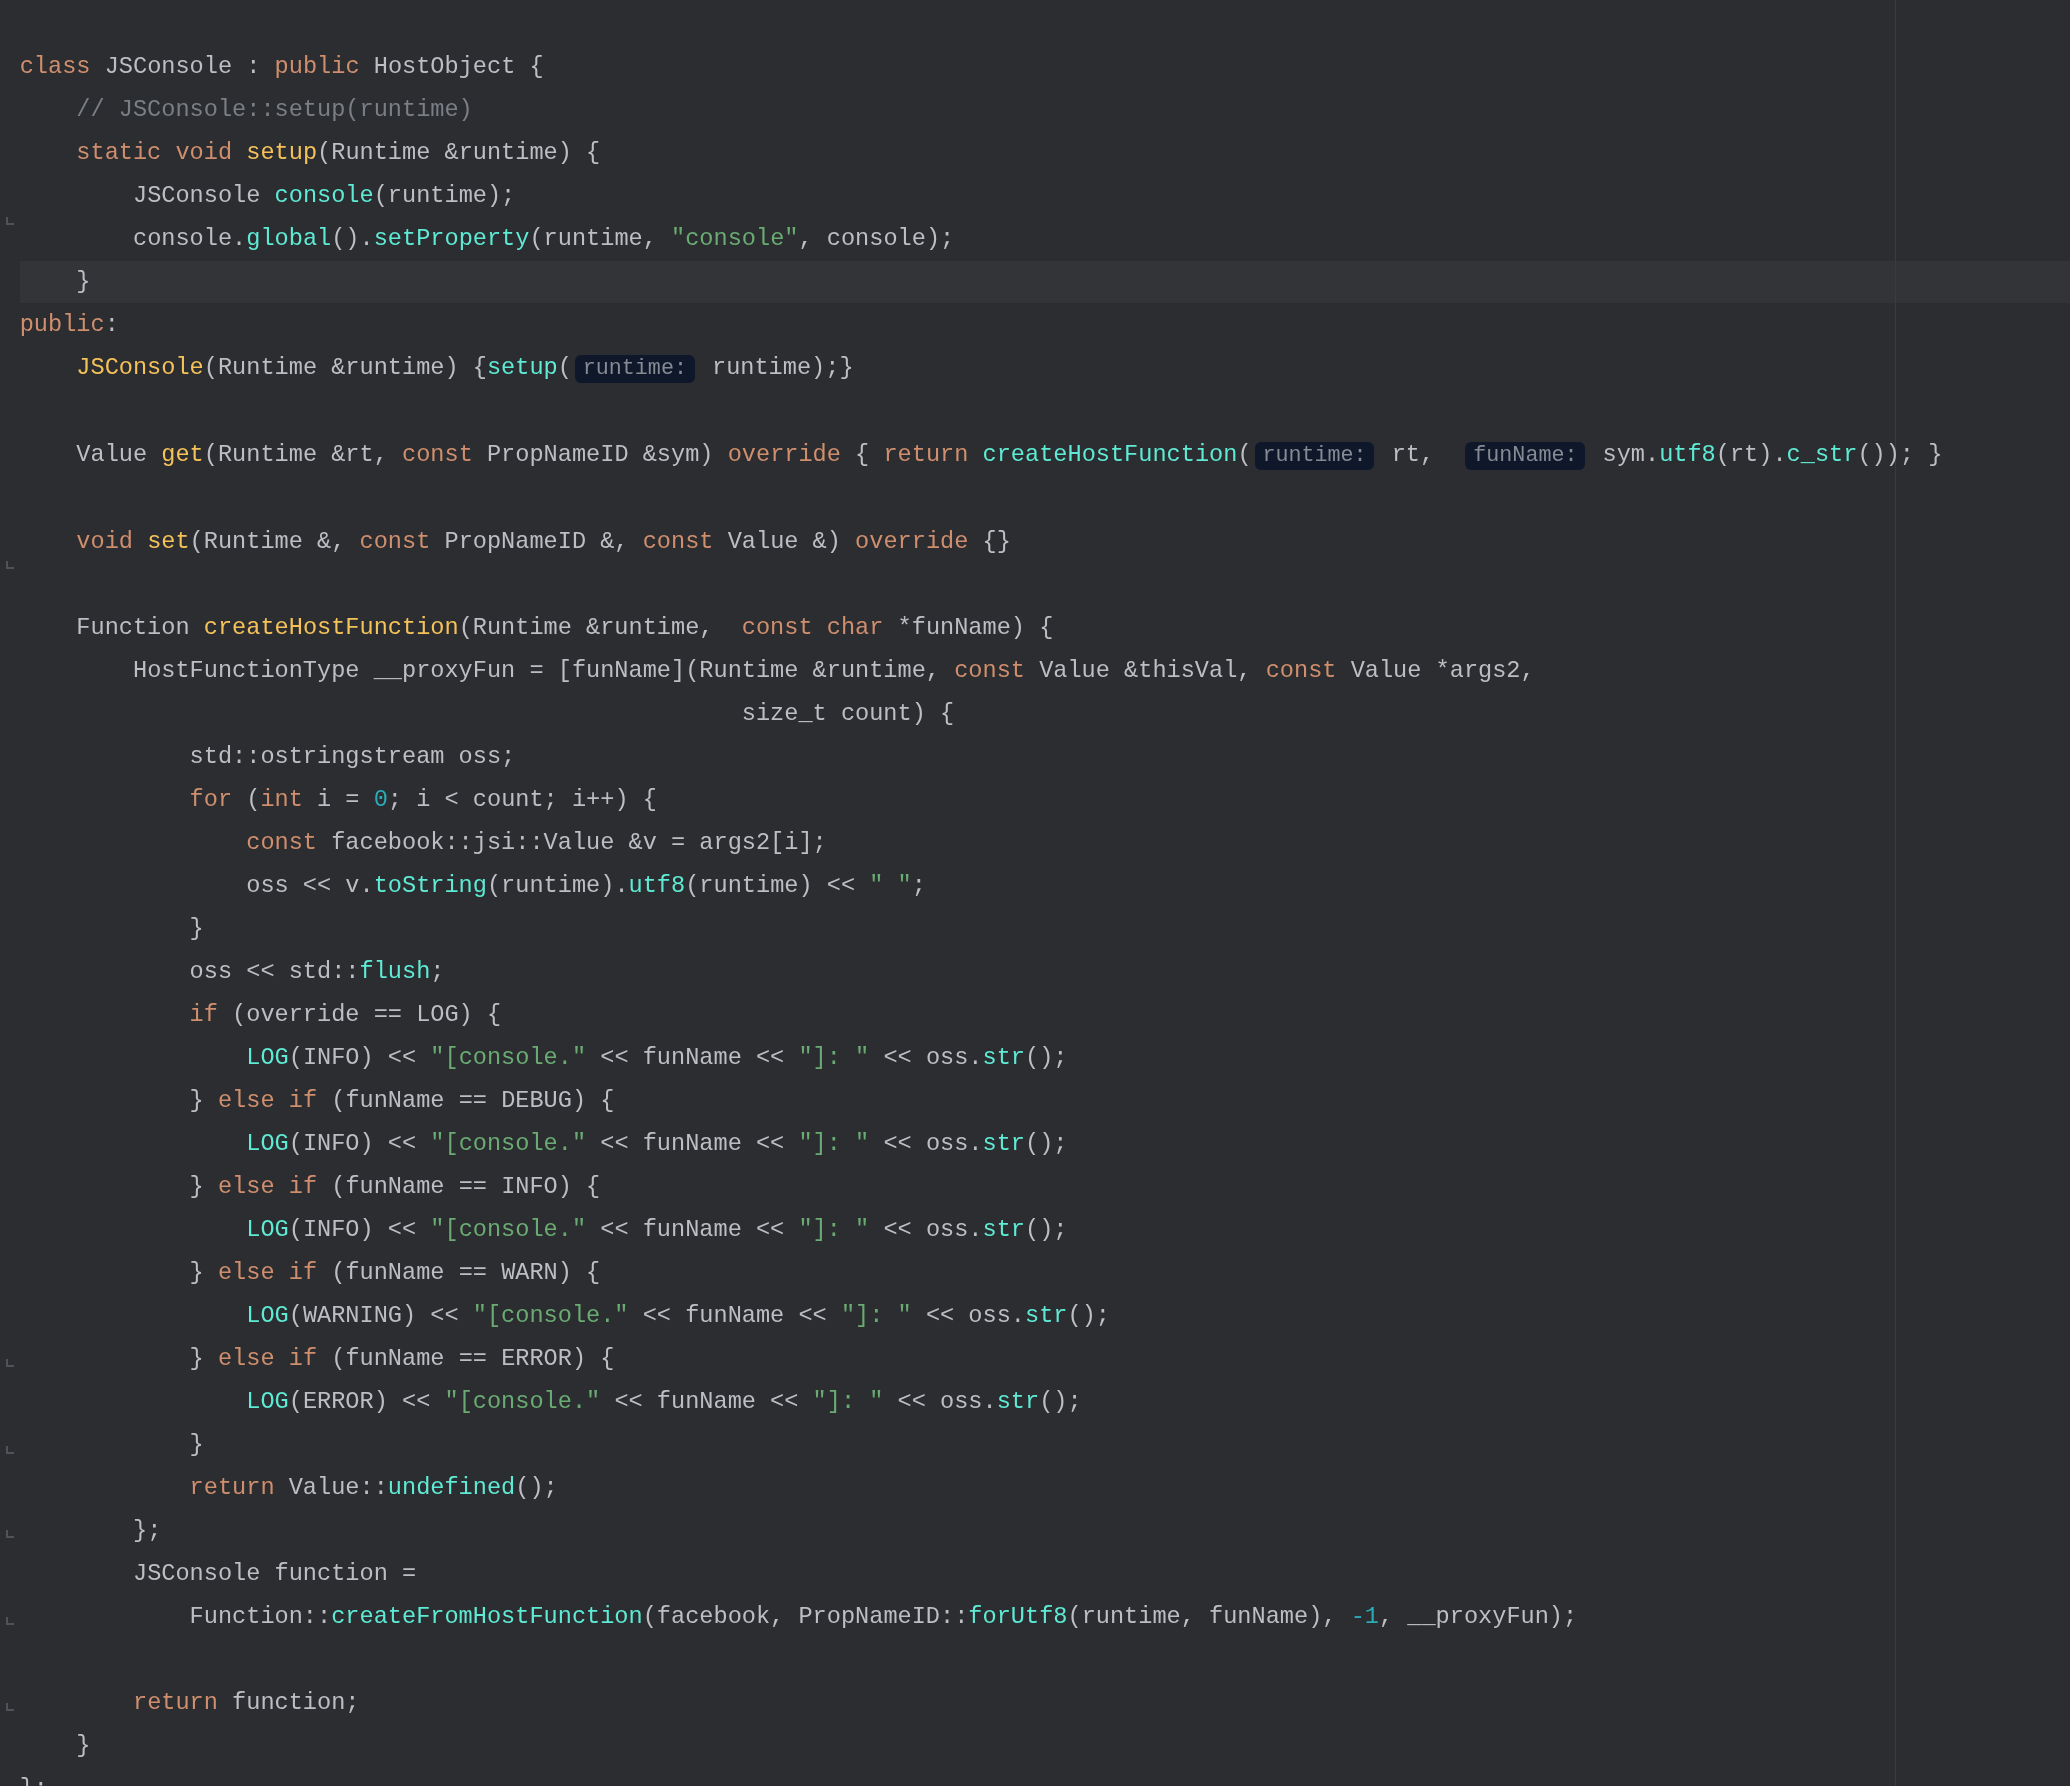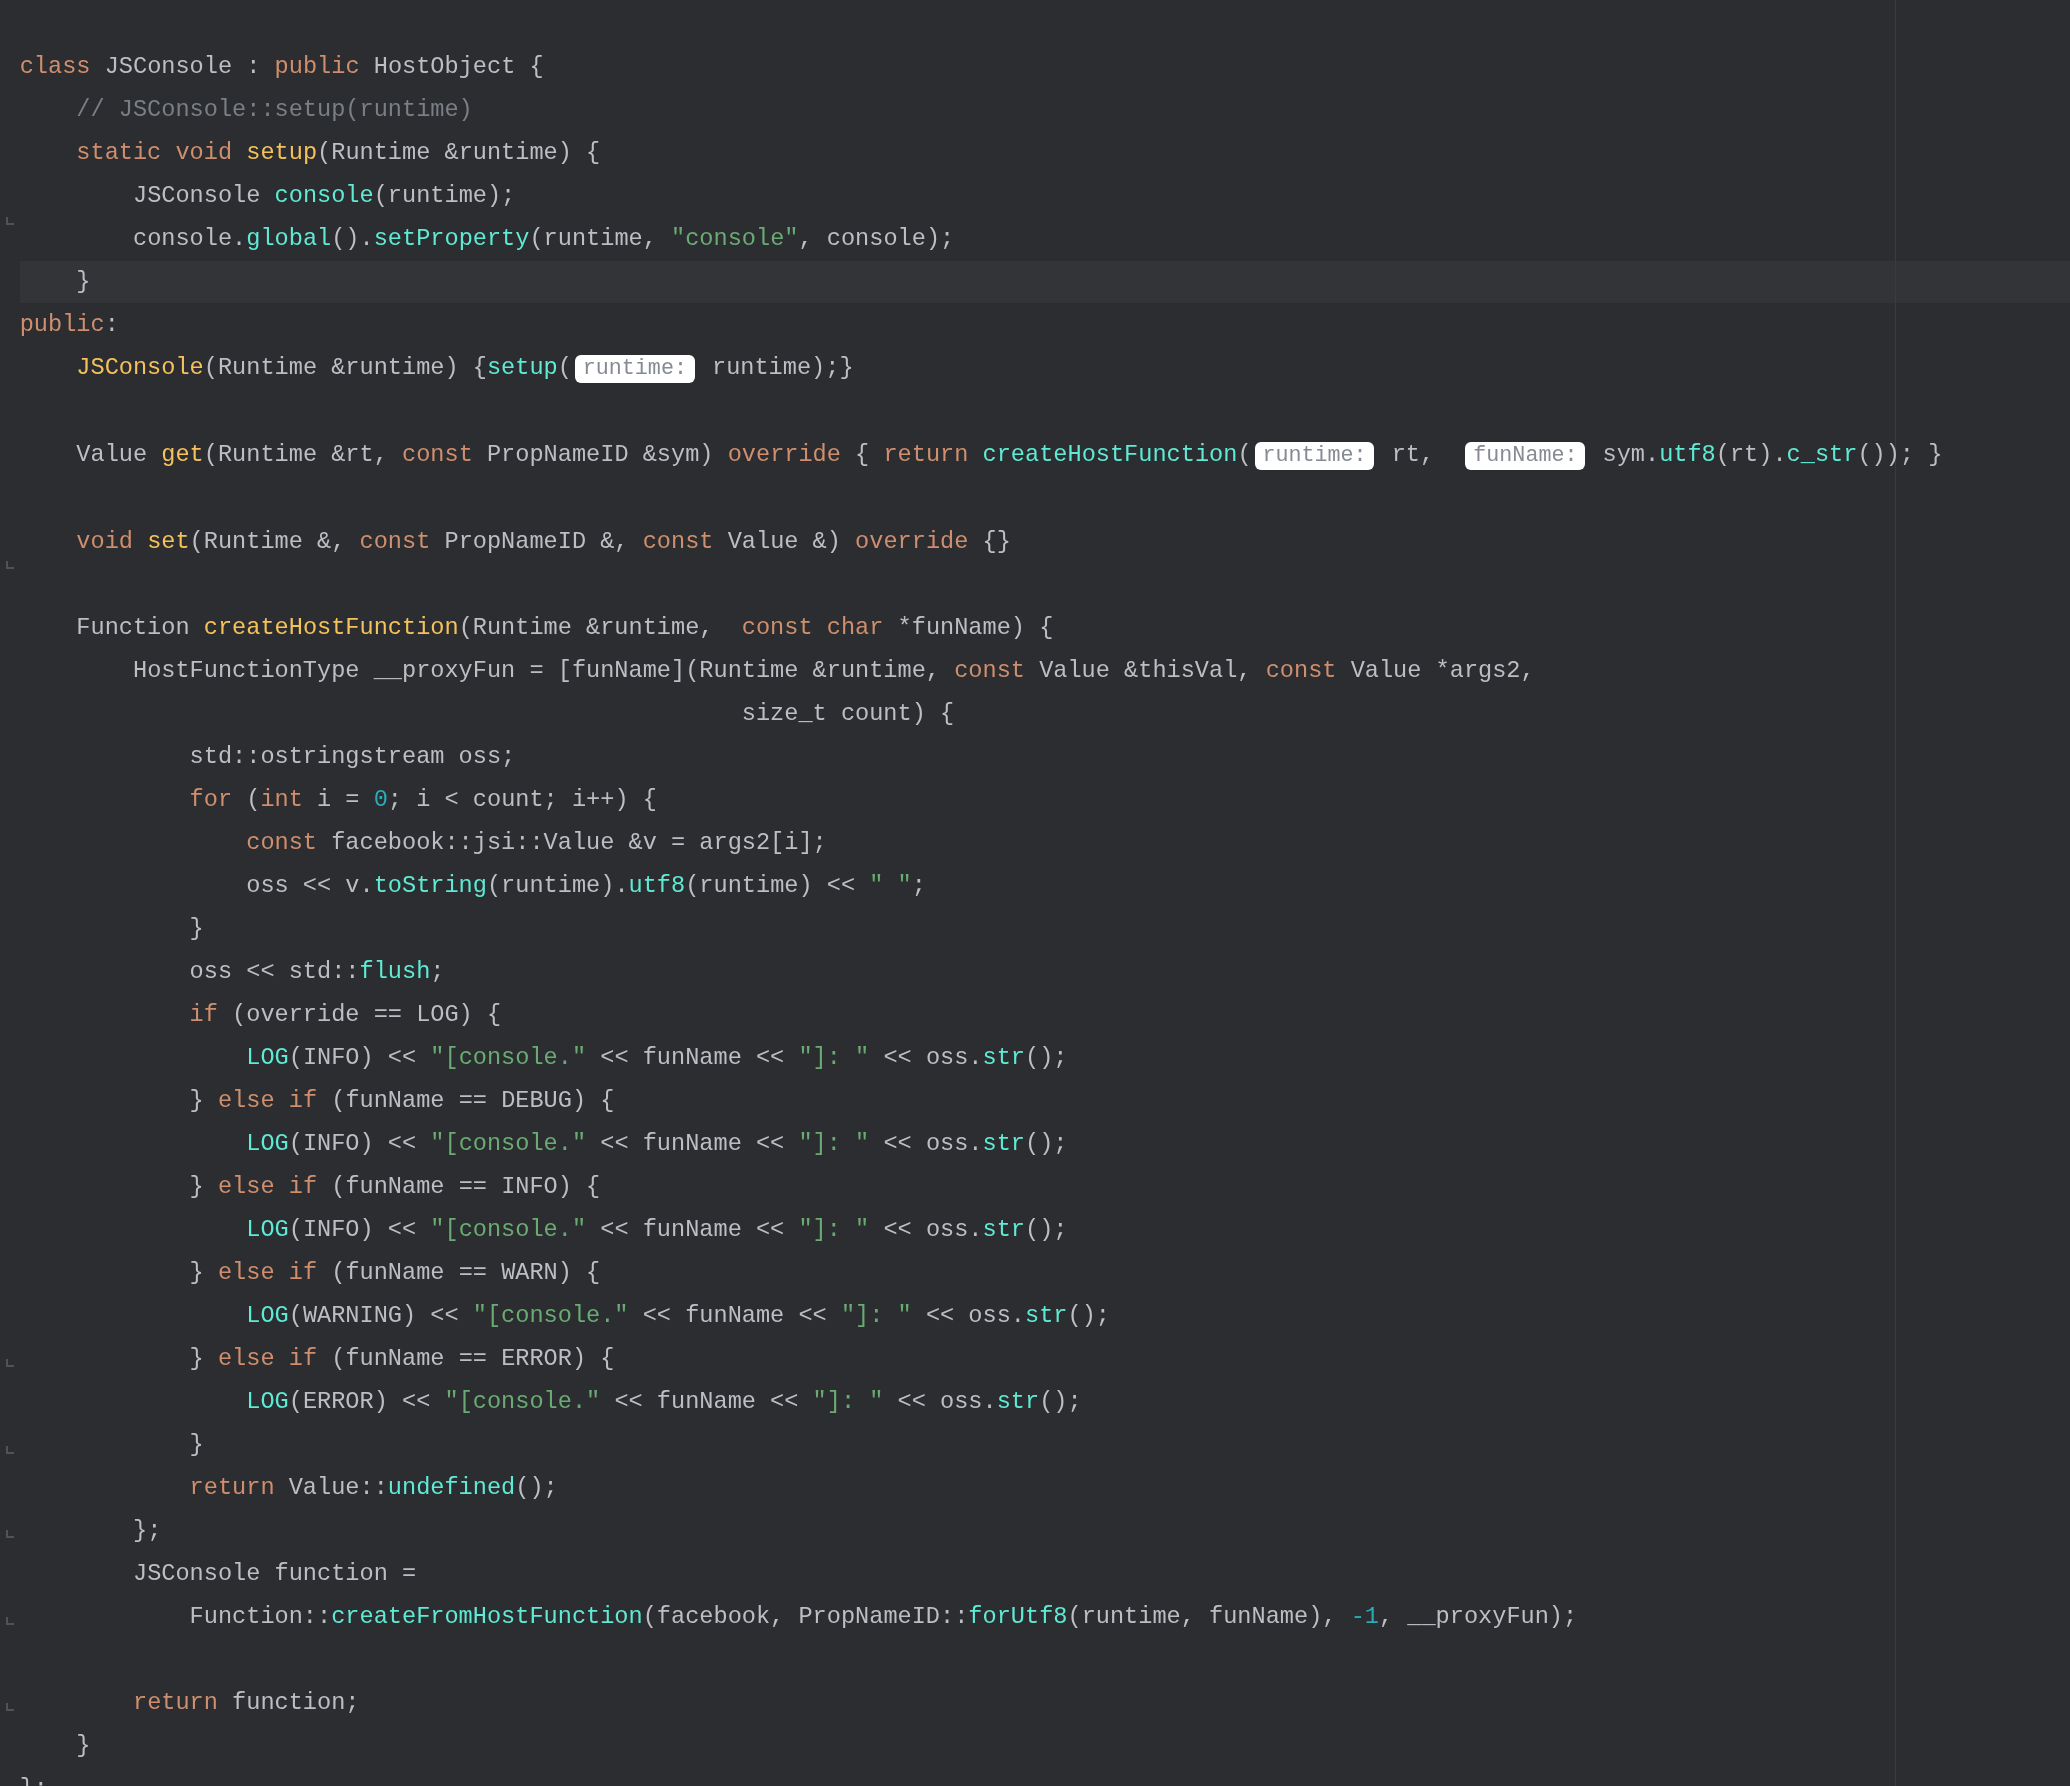--- a/index.html
+++ b/index.html
@@ -53,21 +53,21 @@
     z-index: 0;
   }
   pre { font-family: inherit; position: relative; z-index: 1; }
   .kw  { color: #cf8e6d; margin-top: 32px; }
   .fn  { color: #5eead4; }
   .fdef{ color: #f5c25a; }
   .str { color: #6aab73; }
   .num { color: #2aacb8; }
   .cm  { color: #7a7e85; font-style: normal; }
   .hint {
-    background: #ffffff;
+    background: #0f172a;
     color: #858a93;
     border-radius: 5.9px;
     padding: 1px 7.9px 2px 7.9px;
     font-size: 21.7px;
     margin: 0 3px;
   }
 </style>
 </head>
 <body>
 

